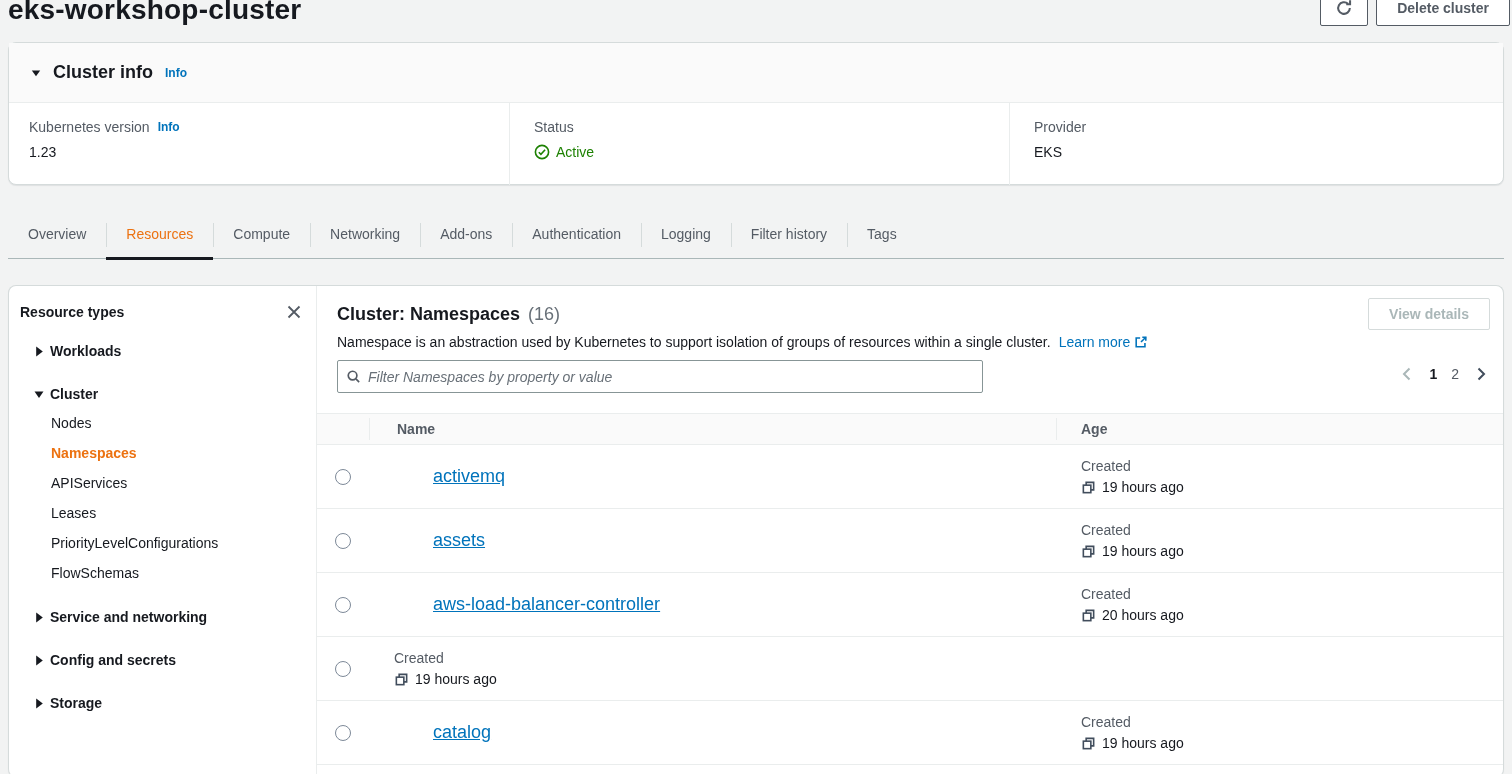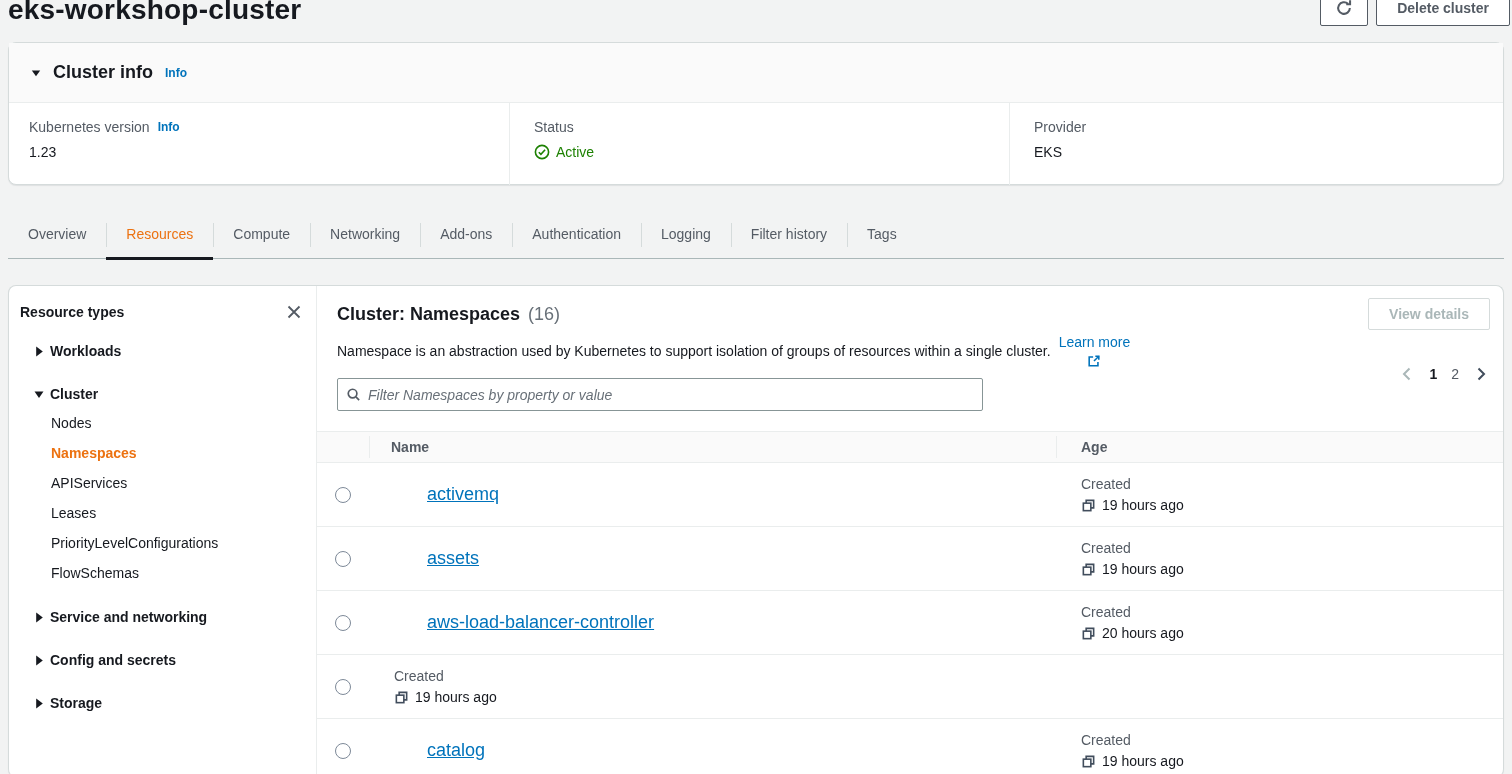--- a/index.html
+++ b/index.html
@@ -83,21 +83,21 @@
   .sub-item { height:30px; display:flex; align-items:center; font-size:14px; color:#16191f; cursor:pointer; }
   .sub-item.selected { color:#ec7211; font-weight:700; }
 
   
   .table-panel { flex:1; position:relative; padding-top:12px; }
   .tp-title-row { padding:0 20px; height:32px; display:flex; align-items:center; gap:8px; }
   .tp-title { font-size:18px; font-weight:700; }
   .tp-count { font-size:18px; color:#687078; }
   .view-details-btn { position:absolute; top:12px; right:13px; padding:0 20px; height:32px; }
   .tp-desc { padding:0 20px; margin-top:4px; font-size:14px; color:#16191f; display:flex; align-items:center; gap:8px; }
-  .learn-more { color:#0073bb; text-decoration:none; display:inline-flex; align-items:center; gap:4px; cursor:pointer;flex-direction:column; }
+  .learn-more { color:#0073bb; text-decoration:none; display:inline-flex; align-items:center; gap:4px; cursor:pointer; }
   .filter-row { padding:0 20px; margin-top:10px; }
   .filter-box {
     width:646px; height:33px; border:1px solid #879596; border-radius:2px; background:#fff;
     display:flex; align-items:center; padding:0 8px; gap:7px;
   }
   .filter-input {
     border:none; outline:none; flex:1; font-family:inherit; font-size:14px; color:#16191f;
   }
   .filter-input::placeholder { color:#687078; font-style:italic; opacity:1; }
   .pagination {
@@ -110,21 +110,21 @@
 
   
   .ns-table { margin-top:20px; }
   .t-header {
     display:flex; height:32px; background:#fafafa;
     border-top:1px solid #eaeded; border-bottom:1px solid #eaeded;
     align-items:center;
   }
   .t-row { display:flex; height:64px; border-bottom:1px solid #eaeded; align-items:center; }
   .col-sel { width:52px; display:flex; justify-content:center; }
-  .col-name { flex:1; padding-left:22px; position:relative; }
+  .col-name { flex:1; padding-left:28px; position:relative; }
   .col-age { width:447px; padding-left:25px; position:relative; }
   .t-header .col-name::before, .t-header .col-age::before {
     content:""; position:absolute; left:0; top:50%; transform:translateY(-50%);
     width:1px; height:22px; background:#eaeded;
   }
   .th-label { font-size:14px; font-weight:700; color:#545b64; }
   .radio {
     width:16px; height:16px; border-radius:50%; border:1.5px solid #7d8998; background:#fff; cursor:pointer;
   }
   .name-link { font-size:18px; color:#0073bb; text-decoration:underline; cursor:pointer;margin-left:36px; }

